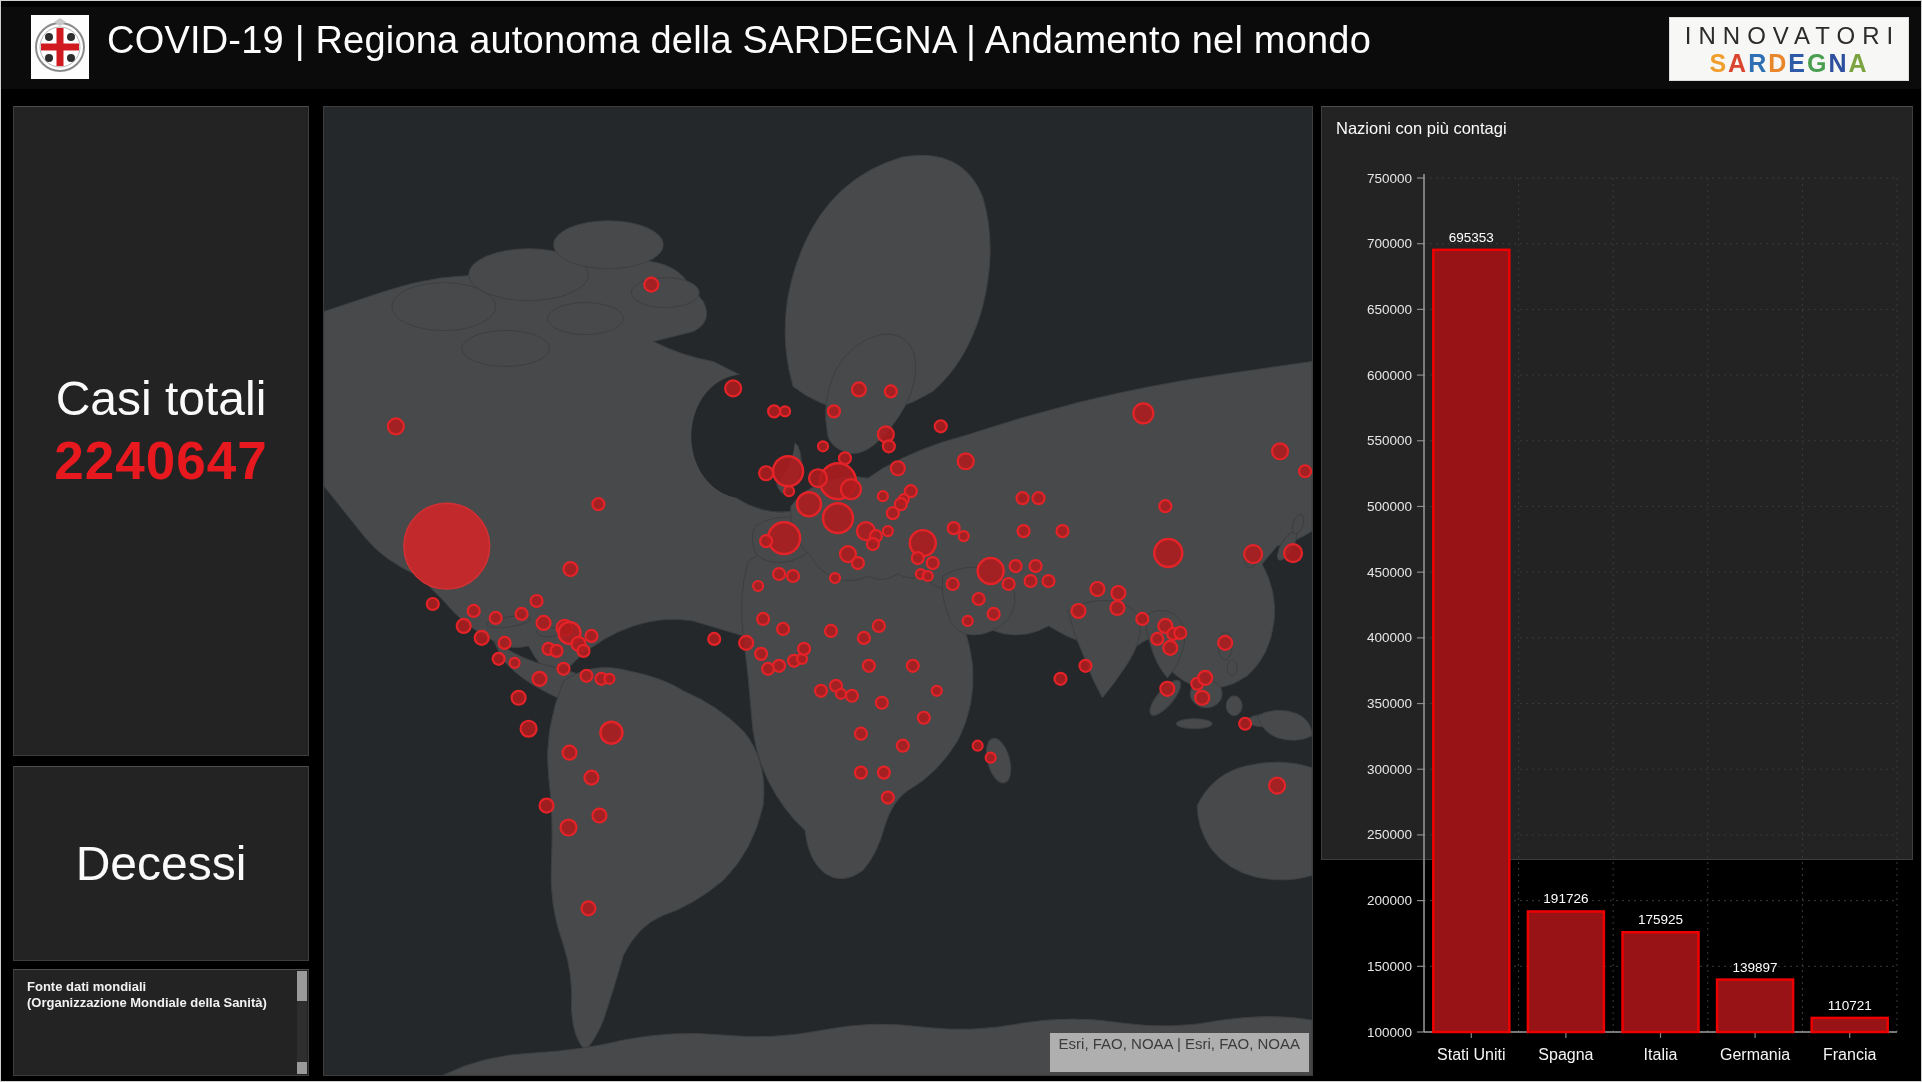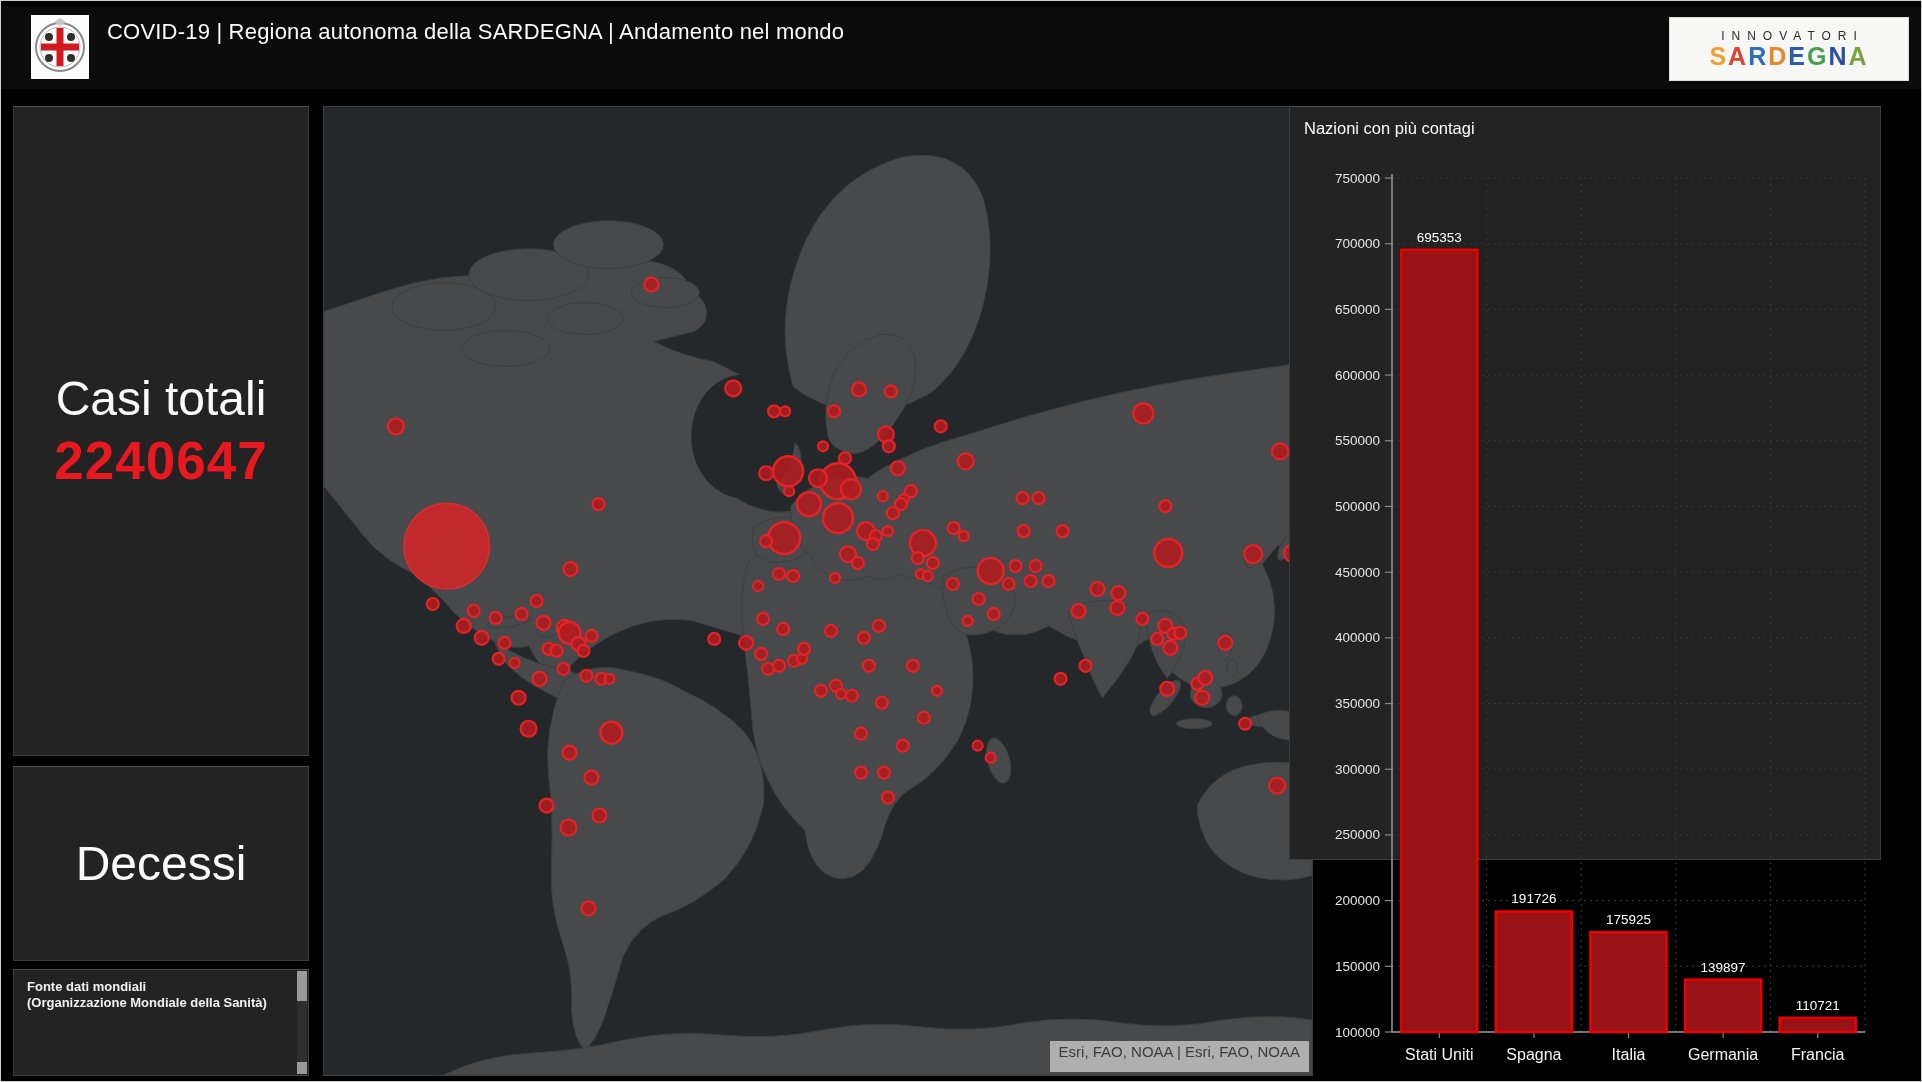--- a/index.html
+++ b/index.html
@@ -6,42 +6,42 @@
   html,body { background:#000; }
   body { font-family:"Liberation Sans", sans-serif; }
   #stage {
     position:relative; width:1922px; height:1082px; background:#000;
     border:1px solid #cfcfcf; overflow:hidden;
   }
   
   #header { position:absolute; left:0; top:6px; right:0; height:82px; background:#0b0b0b; }
   #crest-box { position:absolute; left:30px; top:8px; width:58px; height:64px; background:#fdfdfd; display:flex; align-items:center; justify-content:center; }
   #header-text { position:absolute; left:106px; top:12px; }
-  #page-title { color:#fdfdfd; font-size:22px; font-weight:400; letter-spacing:.2px; }
+  #page-title { color:#fdfdfd; font-size:38px; font-weight:400; letter-spacing:.2px; }
   #page-subtitle { color:#e8e8e8; font-size:17px; font-weight:300; margin-top:7px; }
   #brand-box { position:absolute; right:12px; top:10px; width:240px; height:64px; background:#f7f7f5; border:1px solid #ddd; display:flex; flex-direction:column; align-items:center; justify-content:center; }
-  #brand-line1 { color:#2b2b2b; font-size:12px; font-weight:300; letter-spacing:7px; text-indent:7px; }
+  #brand-line1 { color:#2b2b2b; font-size:24px; font-weight:300; letter-spacing:7px; text-indent:7px; }
   #brand-line2 { font-size:25px; font-weight:bold; letter-spacing:2px; line-height:1.05; }
   
   .panel { position:absolute; background:#232324; border:1px solid #3d3d3d; border-top-color:#4e4e4e; }
   #panel-cases { left:12px; top:105px; width:296px; height:650px; display:flex; flex-direction:column; align-items:center; justify-content:center; }
   #panel-deaths { left:12px; top:765px; width:296px; height:195px; display:flex; flex-direction:column; align-items:center; justify-content:center; }
   #panel-source { left:12px; top:968px; width:296px; height:107px; }
   .stat-label { color:#fafafa; font-size:48px; font-weight:400; }
   .stat-value { color:#e8191e; font-size:53px; font-weight:bold; margin-top:4px; letter-spacing:1px; }
   #source-note { position:absolute; left:0; top:0; right:14px; bottom:0; padding:9px 4px 9px 13px; color:#f2f2f2; font-size:13px; font-weight:bold; line-height:1.25; white-space:pre-line; }
   #source-scrollbar { position:absolute; right:1px; top:1px; bottom:1px; width:10px; background:#2e2e2e; }
   #source-scroll-thumb { position:absolute; top:0; left:0; right:0; height:30px; background:#9a9a9a; }
   #source-scroll-btn { position:absolute; bottom:0; left:0; right:0; height:12px; background:#9a9a9a; }
   
   #panel-map { left:322px; top:105px; width:990px; height:970px; background:#24282a; border:1px solid #3d3d3d; }
   #map-svg { position:absolute; inset:0; width:100%; height:100%; }
-  #map-attribution { position:absolute; right:3px; bottom:3px; background:rgba(198,198,198,.82); color:#3c3c3c; font-size:15px; padding:2px 9px 12px 9px; }
+  #map-attribution { position:absolute; right:3px; bottom:3px; background:rgba(198,198,198,.82); color:#3c3c3c; font-size:15px; padding:2px 9px 20px 9px; }
   
-  #panel-chart { left:1288px; top:105px; width:592px; height:754px; }
+  #panel-chart { left:1320px; top:105px; width:592px; height:754px; }
   #chart-title { padding:12px 0 0 14px; color:#fbfbfb; font-size:16.5px; font-weight:400; }
   #chart-svg { position:absolute; left:0; top:35px; width:592px; height:930px; }
 </style>
 </head>
 <body>
 
 <div id="stage">
 
   <div id="header">
     <div id="crest-box">

